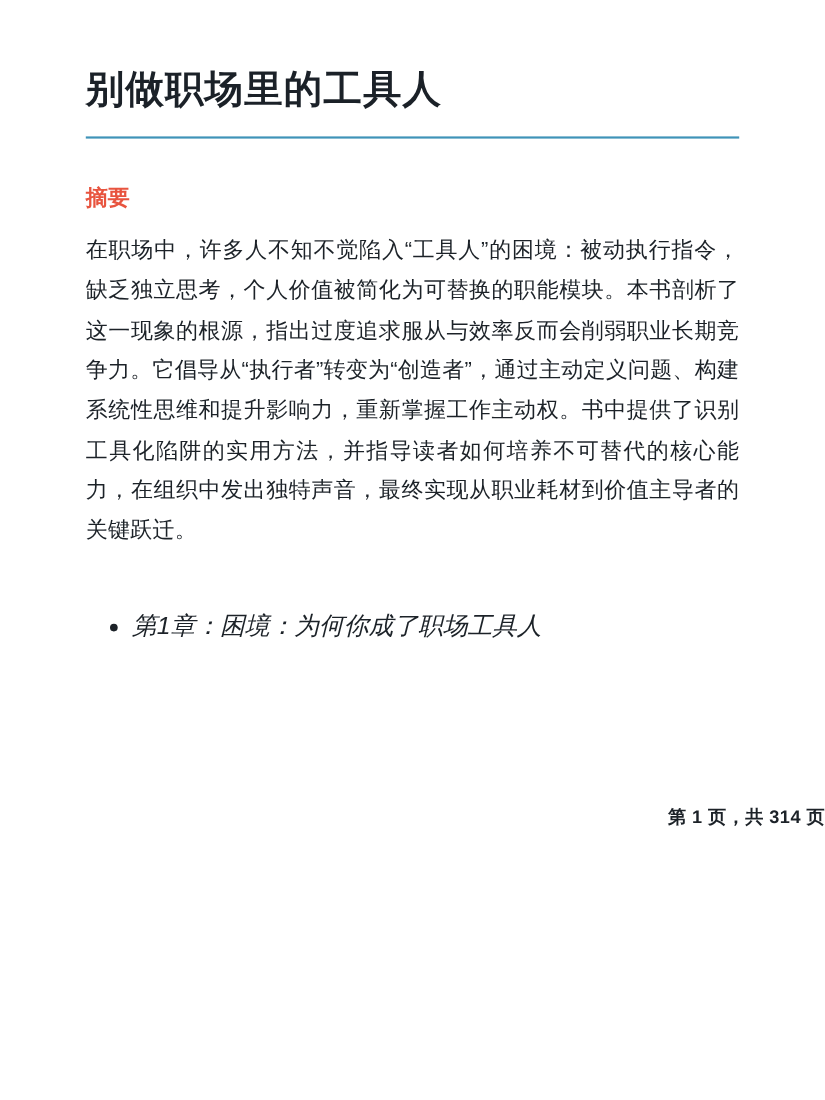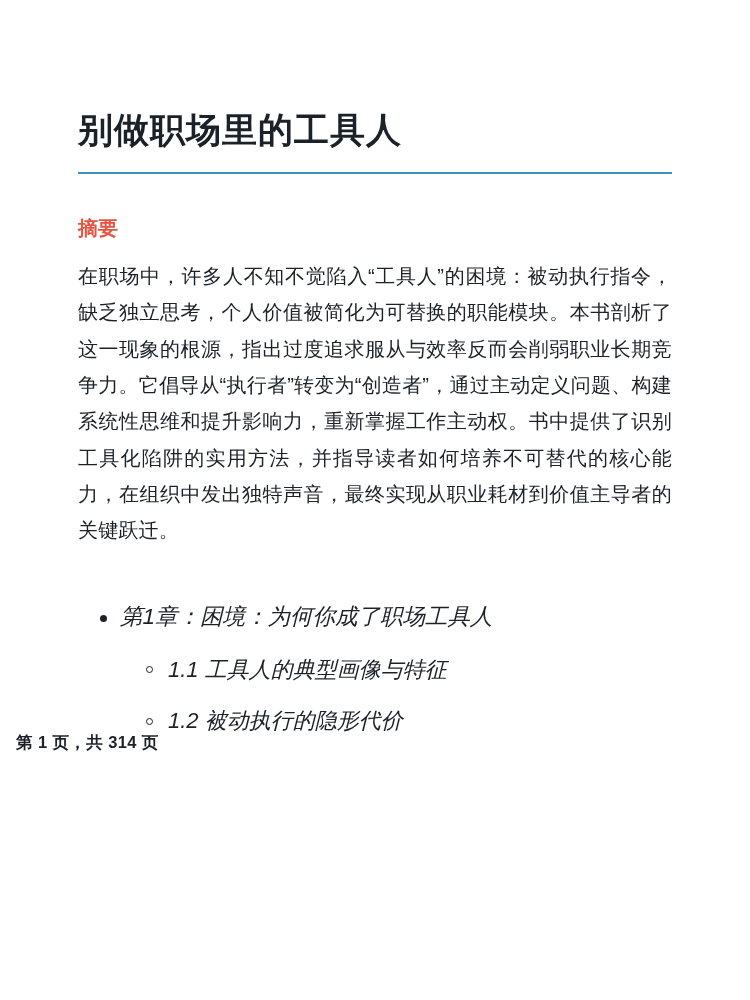--- a/index.html
+++ b/index.html
@@ -12,21 +12,21 @@
     background: #ffffff;
     font-family: "Liberation Sans", "DejaVu Sans", sans-serif;
     color: #1c2228;
     overflow: hidden;
   }
   .page {
     position: relative;
     width: 750px;
     height: 788px;
     box-sizing: border-box;
-    padding: 108px 78px 0 78px;
+    padding: 60px 78px 0 78px;
   }
   .doc-title {
     font-size: 35px;
     font-weight: bold;
     letter-spacing: 1px;
     color: #1b2128;
     margin: 0 0 20px 0;
     line-height: 1.25;
   }
   .title-rule {
@@ -93,24 +93,24 @@
     top: 0.58em;
     width: 7px;
     height: 7px;
     border-radius: 50%;
     border: 1.5px solid #1c2228;
     box-sizing: border-box;
     background: transparent;
   }
   .page-footer {
     position: absolute;
-    left: 16px;
+    left: 0;
     right: 0;
     bottom: 34px;
-    text-align: left;
+    text-align: right;
     font-size: 16.5px;
     font-weight: bold;
     color: #1c2228;
     letter-spacing: 0.4px;
   }
 </style>
 </head>
 <body>
 
 <div class="page">
@@ -119,27 +119,17 @@
   <div class="title-rule"></div>
 
   <h2 class="section-heading">摘要</h2>
   <p class="abstract-body">在职场中，许多人不知不觉陷入“工具人”的困境：被动执行指令，缺乏独立思考，个人价值被简化为可替换的职能模块。本书剖析了这一现象的根源，指出过度追求服从与效率反而会削弱职业长期竞争力。它倡导从“执行者”转变为“创造者”，通过主动定义问题、构建系统性思维和提升影响力，重新掌握工作主动权。书中提供了识别工具化陷阱的实用方法，并指导读者如何培养不可替代的核心能力，在组织中发出独特声音，最终实现从职业耗材到价值主导者的关键跃迁。</p>
 
 
   <ul class="toc">
     <li class="toc-l1">
       <span class="bullet"></span>
       <span>第1章：困境：为何你成了职场工具人</span>
-      <ul class="toc-l2-list">
-        <li class="toc-l2">
-          <span class="circle"></span>
-          <span>1.1 工具人的典型画像与特征</span>
-        </li>
-        <li class="toc-l2">
-          <span class="circle"></span>
-          <span>1.2 被动执行的隐形代价</span>
-        </li>
-      </ul>
     </li>
   </ul>
 
   <div class="page-footer">第 1 页，共 314 页</div>
 </div>
 
 </body></html>

